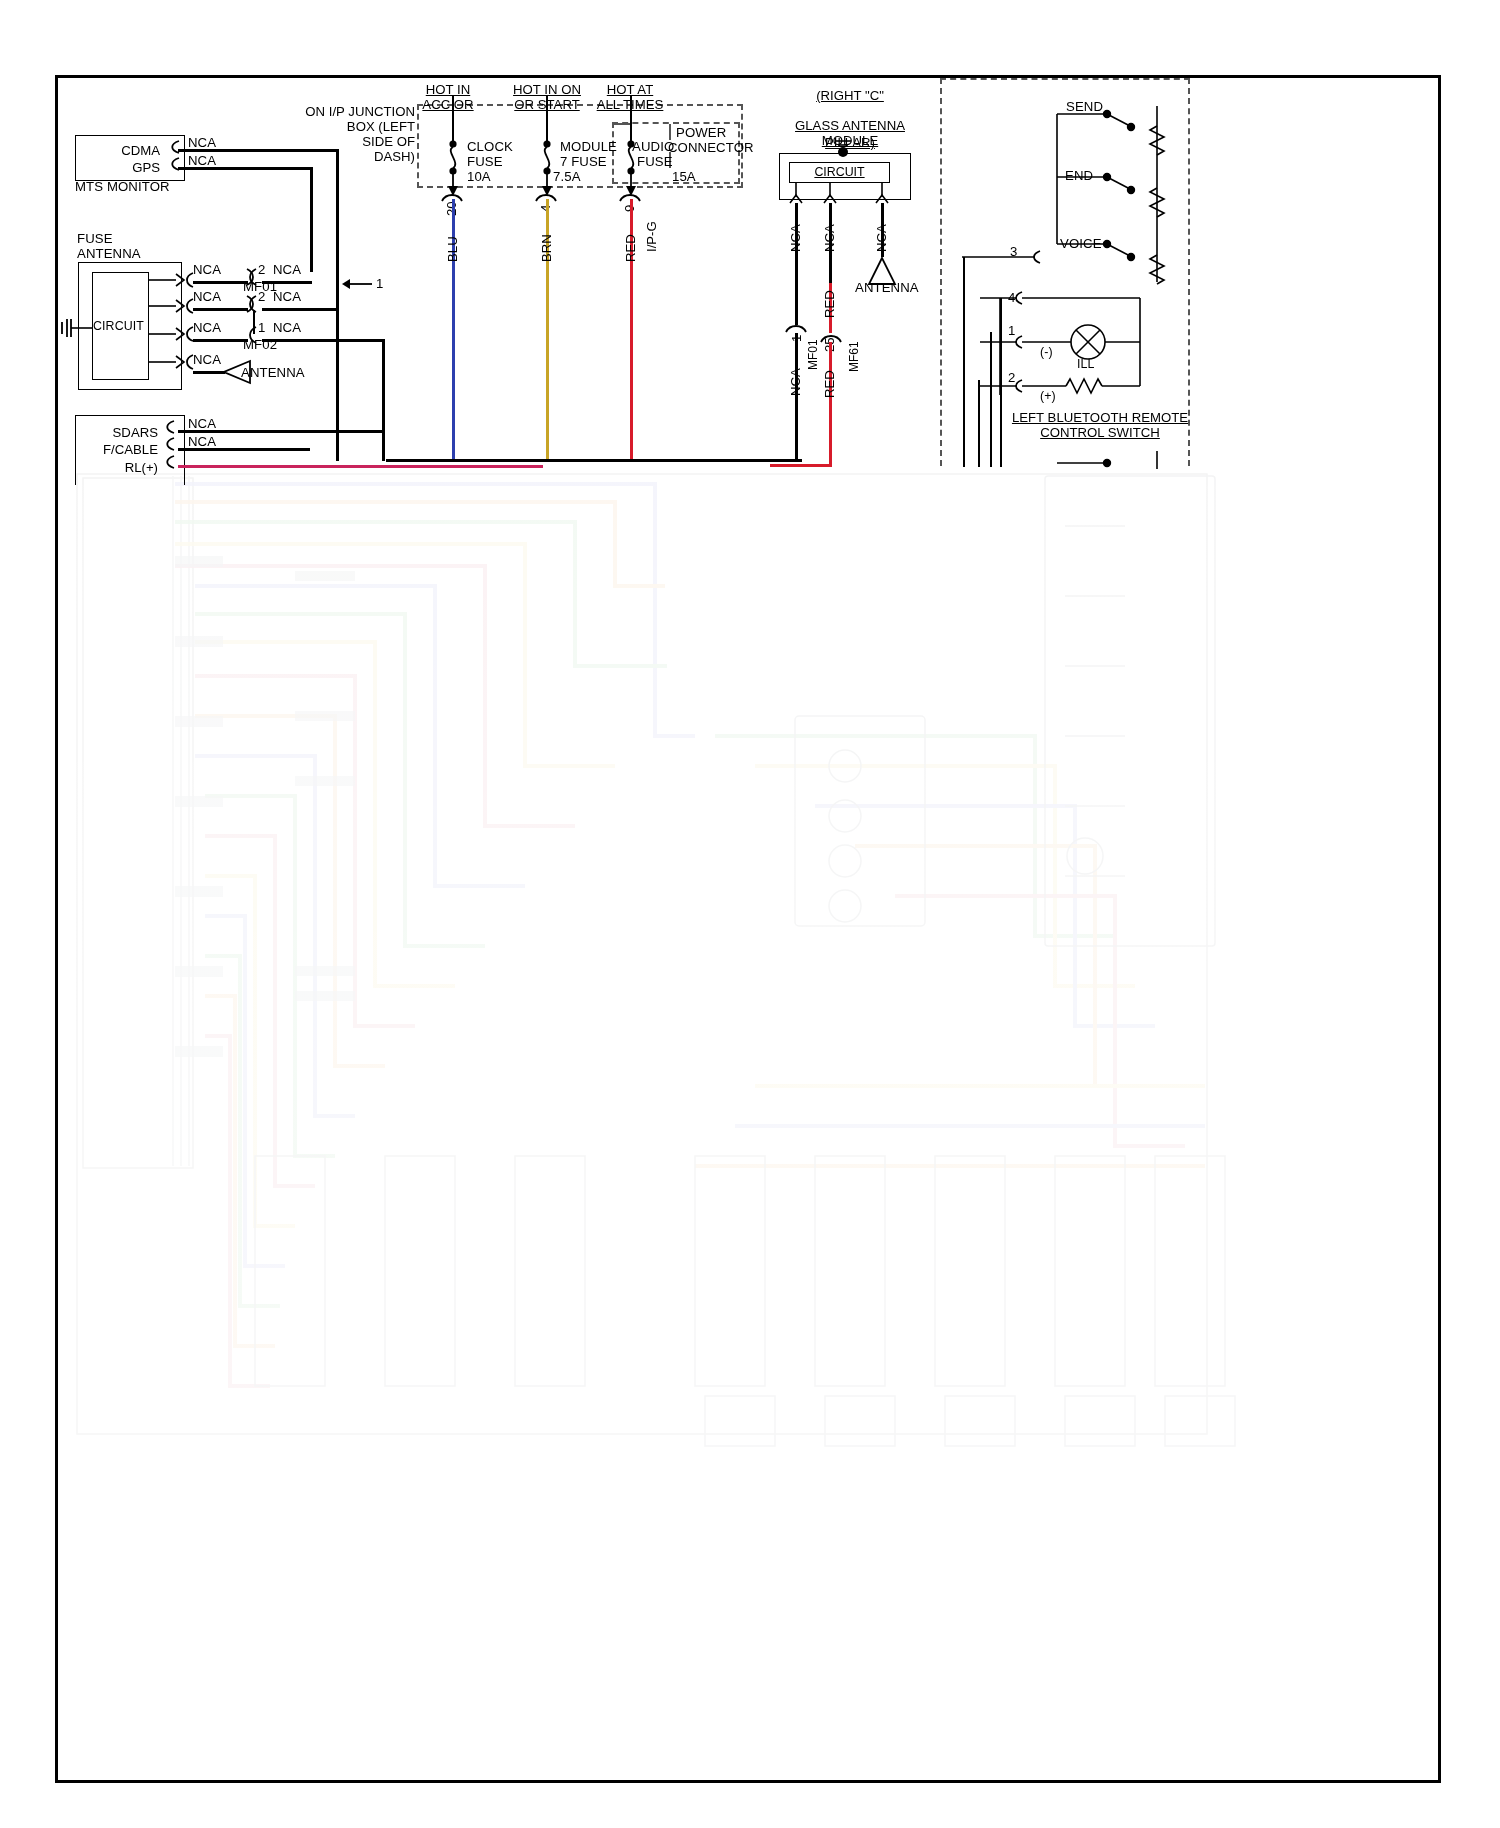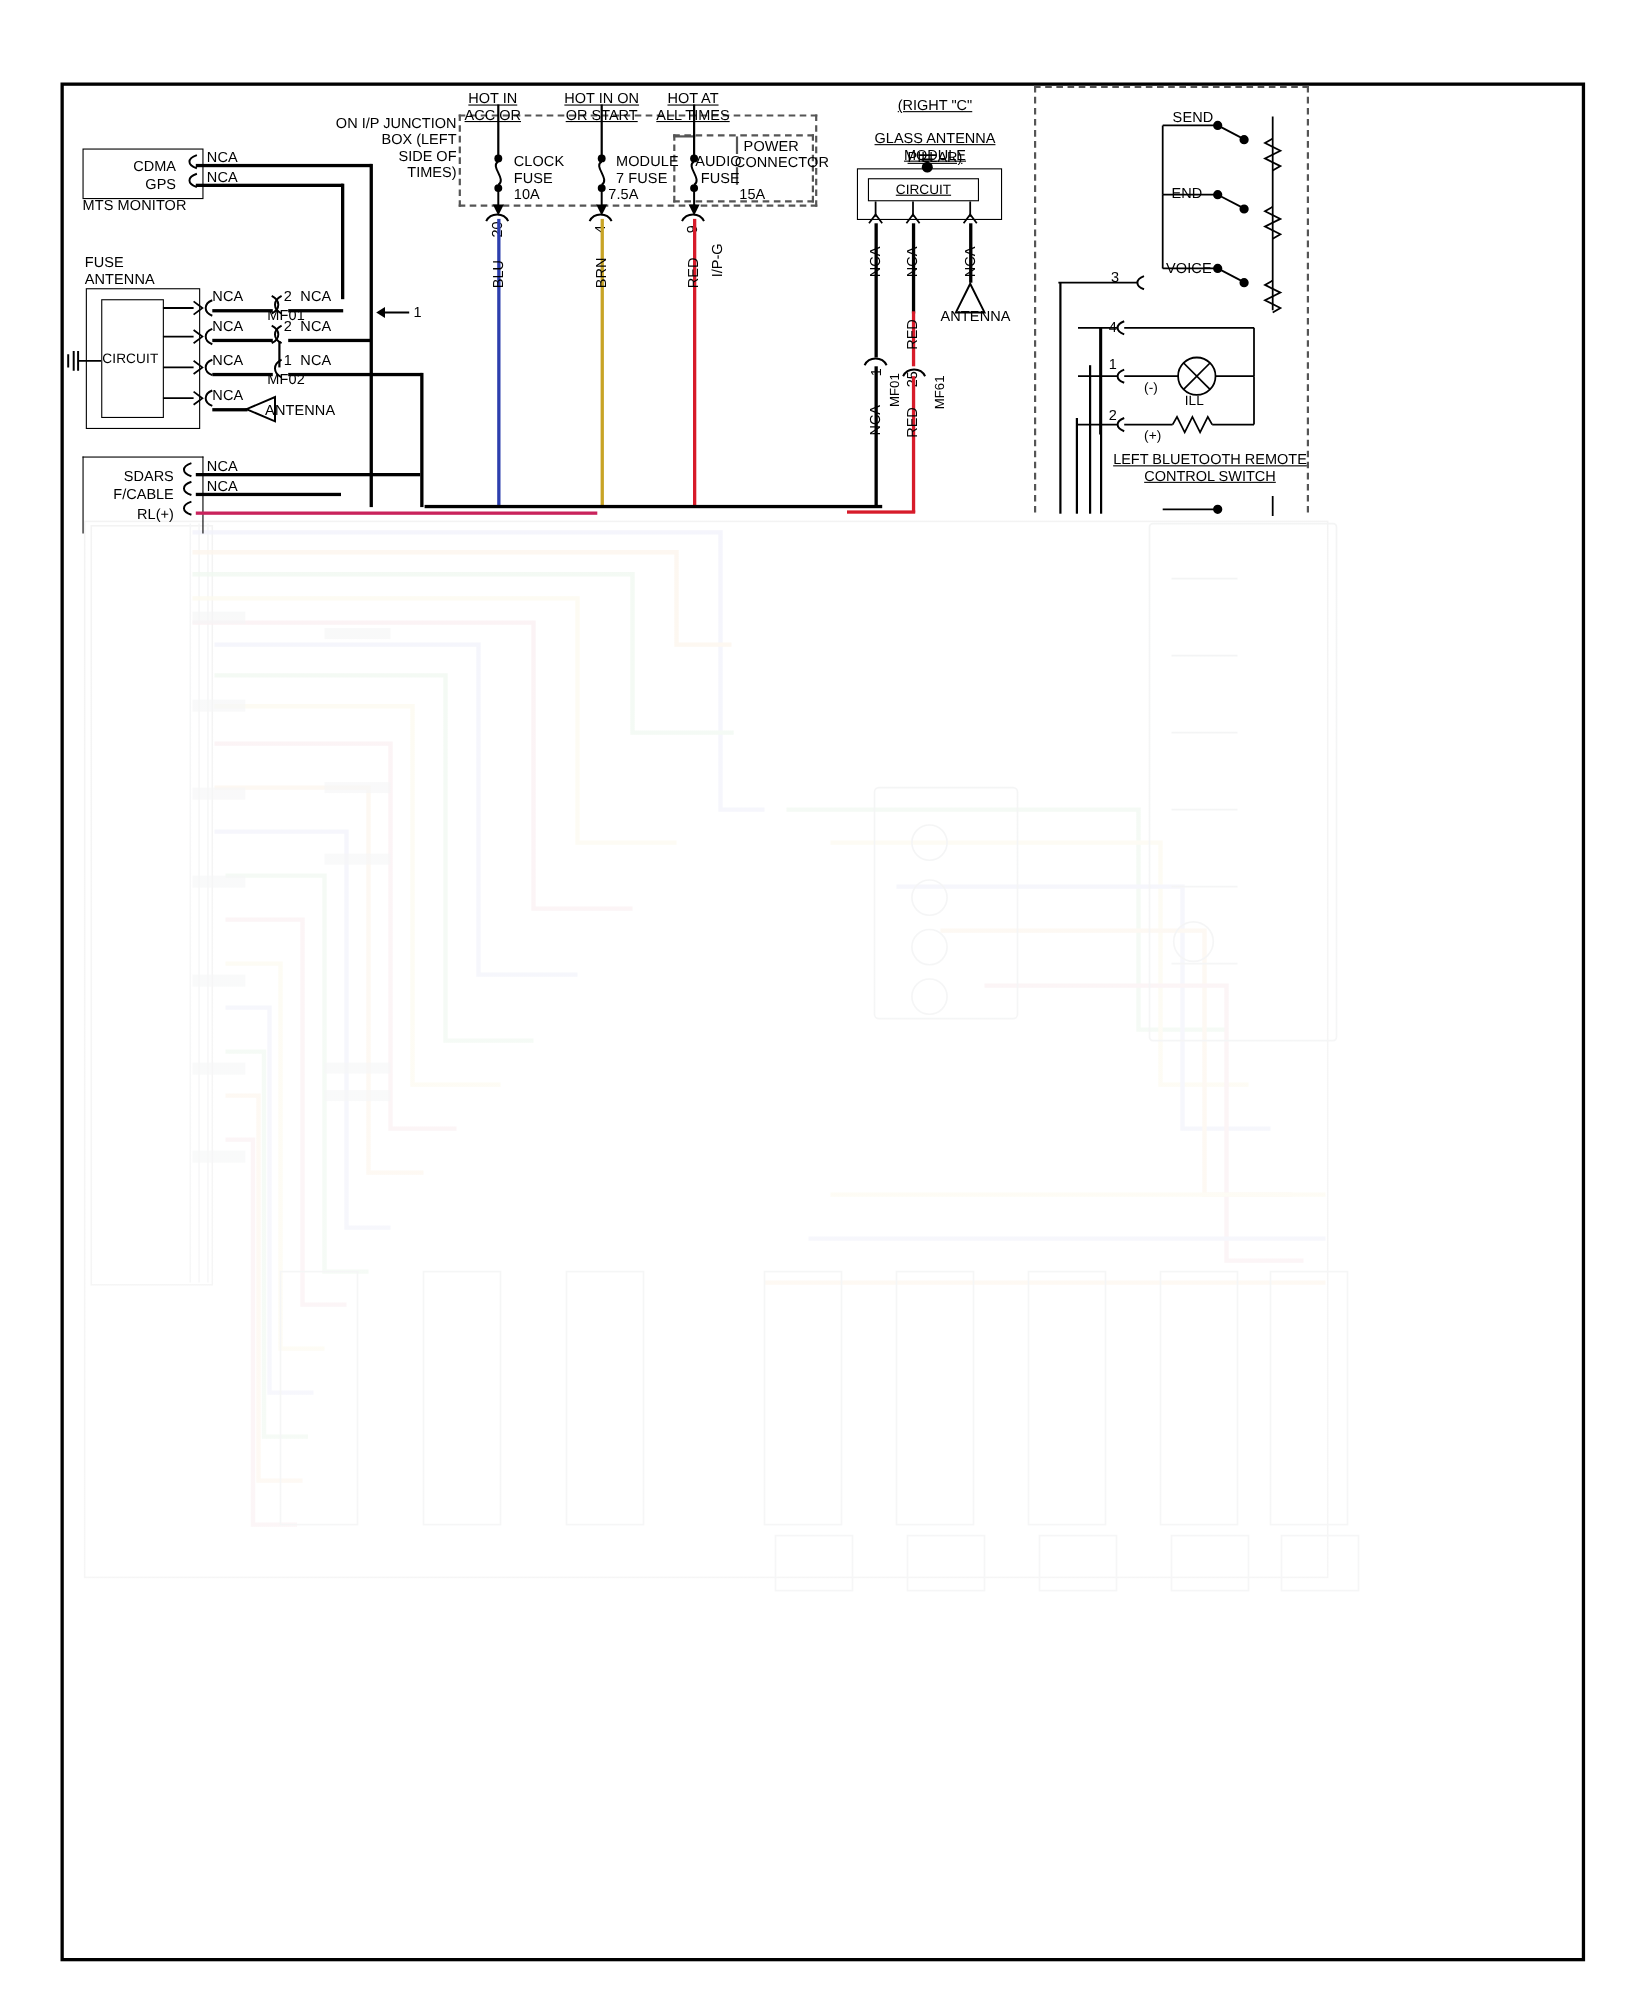--- a/index.html
+++ b/index.html
@@ -249,21 +249,21 @@
   </svg>
   <div class="t" style="left:188px;top:416px;">NCA</div>
   <div class="t" style="left:188px;top:434px;">NCA</div>
   <div class="hthk" style="left:178px;top:430px;width:204px;"></div>
   <div class="hthk" style="left:178px;top:448px;width:132px;"></div>
   <div class="wmag" style="left:178px;top:465px;width:365px;"></div>
 
   <div class="tr" style="left:300px;top:104px;width:115px;">ON I/P JUNCTION</div>
   <div class="tr" style="left:300px;top:119px;width:115px;">BOX (LEFT</div>
   <div class="tr" style="left:300px;top:134px;width:115px;">SIDE OF</div>
-  <div class="tr" style="left:300px;top:149px;width:115px;">TIMES)</div>
+  <div class="tr" style="left:300px;top:149px;width:115px;">DASH)</div>
 
   <div class="dbox" style="left:417px;top:104px;width:326px;height:84px;"></div>
   <div class="dbox" style="left:612px;top:122px;width:128px;height:62px;"></div>
   <div class="t" style="left:676px;top:125px;">POWER</div>
   <div class="t" style="left:668px;top:140px;">CONNECTOR</div>
   <div class="v" style="left:669px;top:124px;height:16px;background:#555;"></div>
   <div class="v" style="left:669px;top:152px;height:16px;background:#555;"></div>
   <div class="h" style="left:612px;top:123px;width:20px;background:#555;"></div>
 
   <div class="tc" style="left:398px;top:82px;width:100px;">HOT IN</div>

